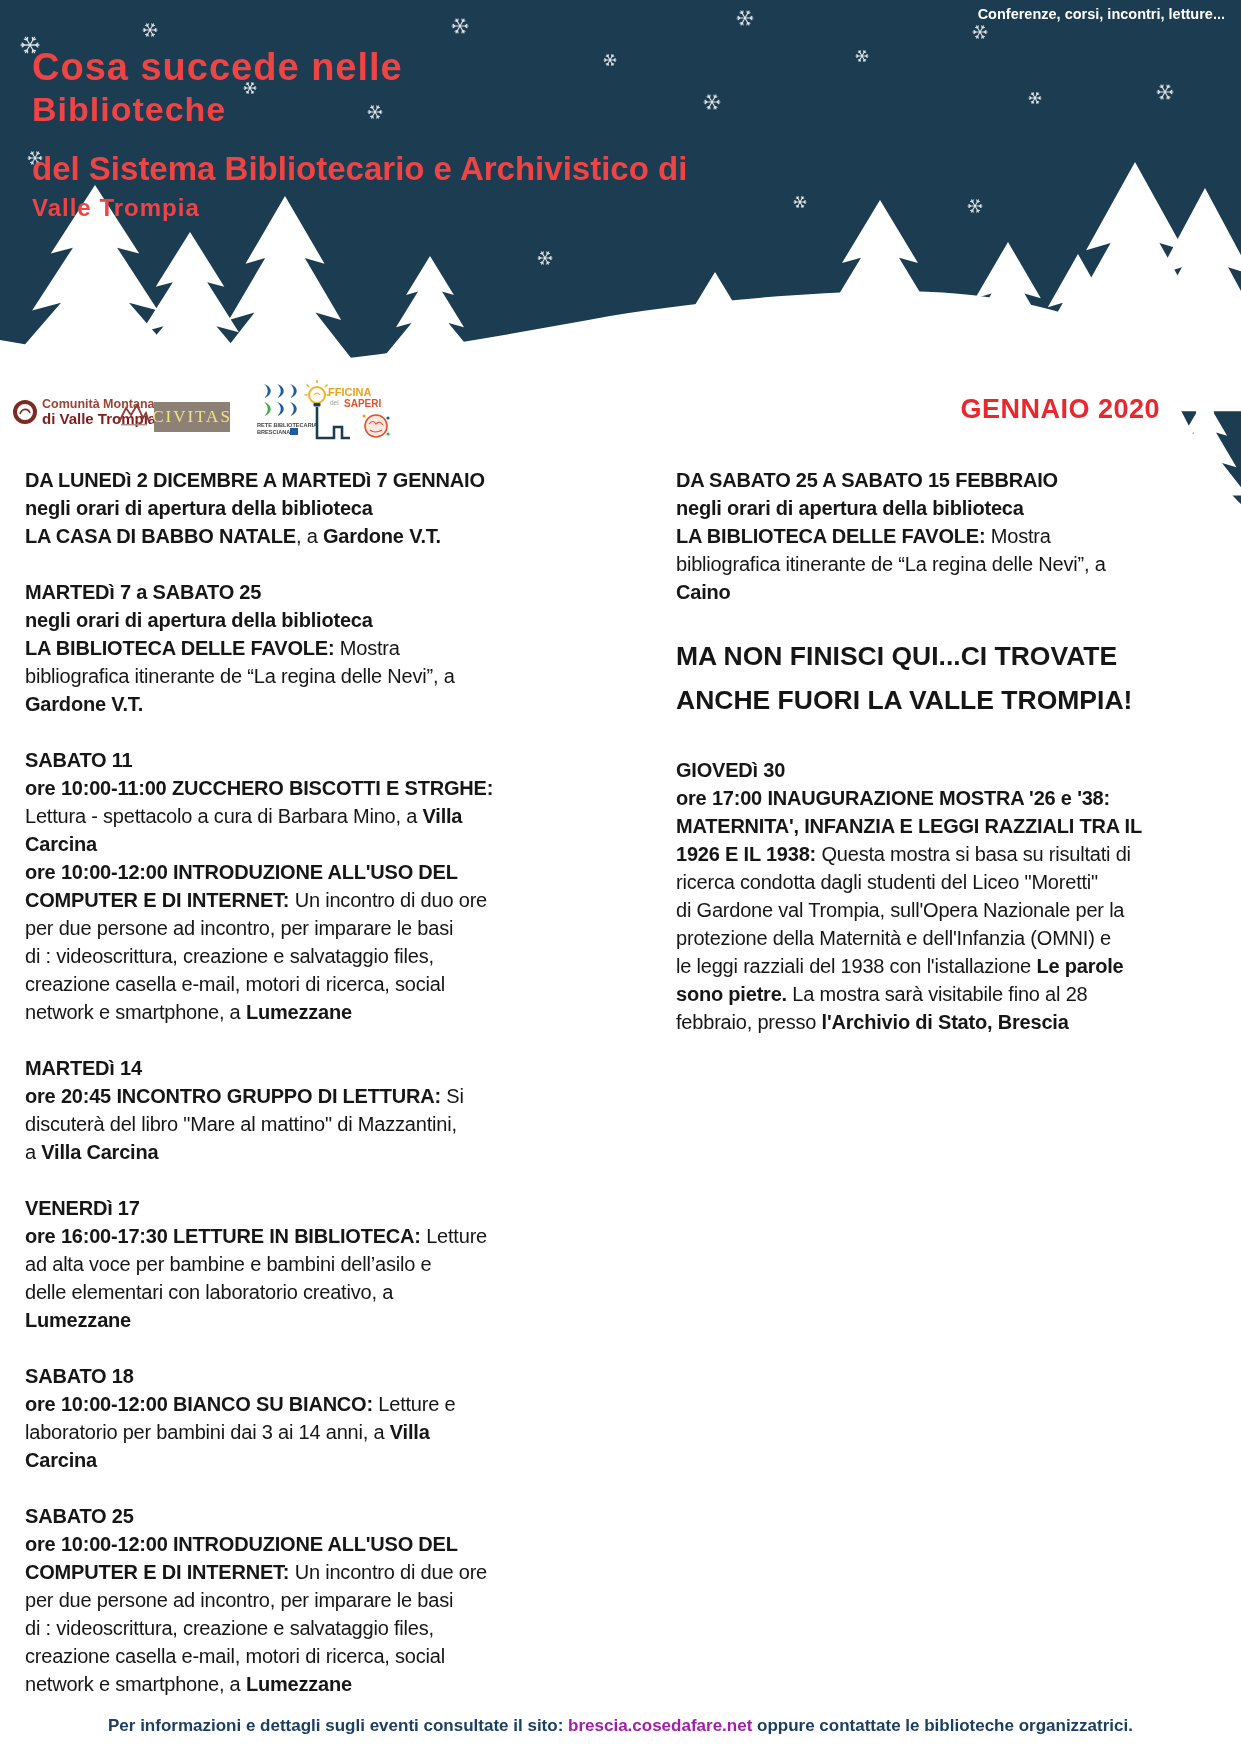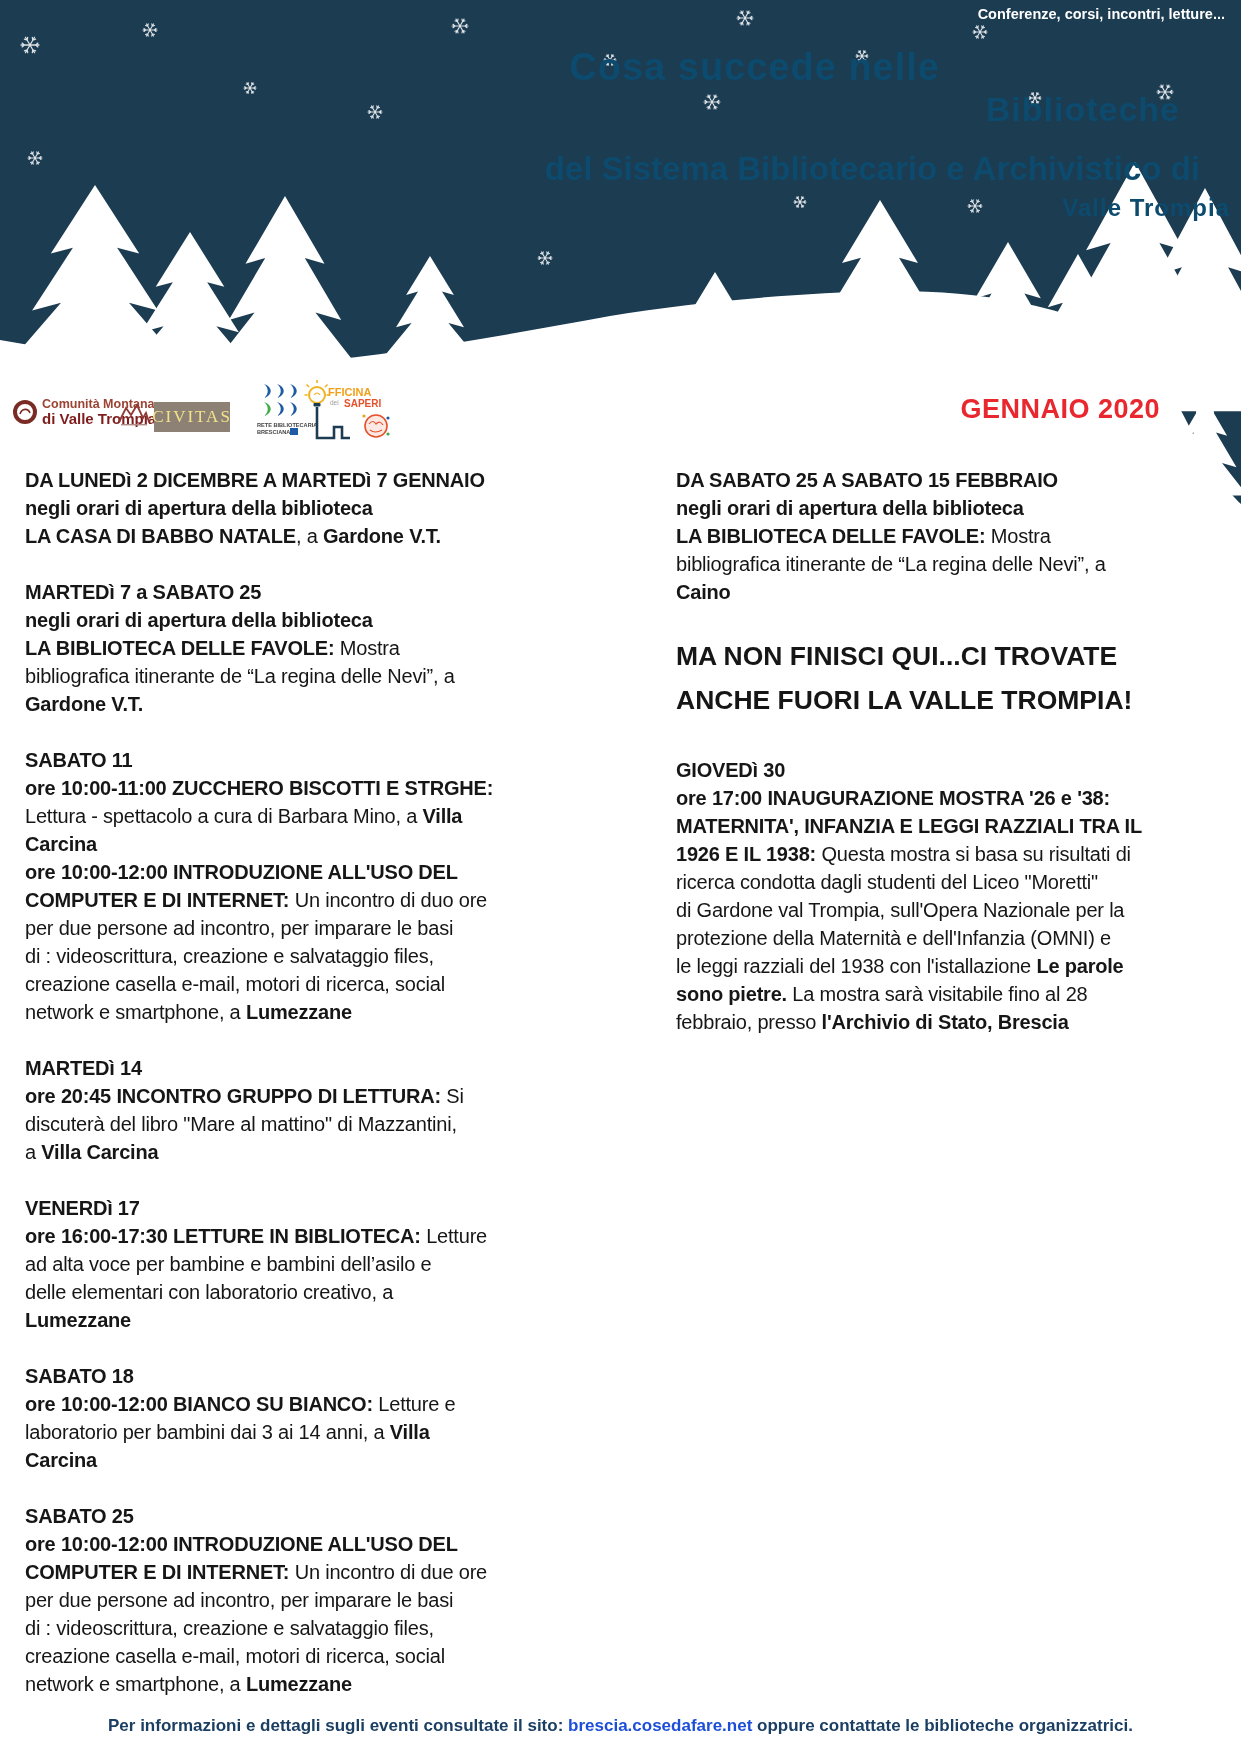--- a/index.html
+++ b/index.html
@@ -1,19 +1,19 @@
 <!DOCTYPE html>
 <html><head>
 <meta charset="utf-8">
 <style>
   html,body{margin:0;padding:0;background:#fff;}
   .page{position:relative;width:1241px;height:1755px;background:#ffffff;overflow:hidden;
         font-family:"Liberation Sans",sans-serif;}
   #header-art{position:absolute;top:0;left:0;z-index:0;pointer-events:none;}
-  .hdr-text{position:absolute;color:#0c4a6e;z-index:2;text-align:right;white-space:nowrap;}
+  .hdr-text{position:absolute;color:#ef4444;z-index:2;text-align:left;white-space:nowrap;margin-left:32px;}
   .tagline{position:absolute;top:6px;right:16px;color:#fff;font-size:14.5px;font-weight:bold;z-index:2;}
   .t1{top:46px;left:0;width:940px;font-size:38px;font-weight:bold;letter-spacing:1px;}
   .t2{top:90px;left:0;width:1180px;font-size:34px;font-weight:bold;letter-spacing:1px;}
   .t3{top:150px;left:0;width:1200px;font-size:33px;font-weight:bold;}
   .t4{top:194px;left:0;width:1230px;font-size:24px;font-weight:bold;letter-spacing:1px;}
   .month{position:absolute;top:394px;right:81px;font-size:27px;font-weight:bold;
          color:#e8272e;letter-spacing:0.5px;z-index:3;}
   
   .logos{position:absolute;left:12px;top:380px;width:400px;height:64px;z-index:3;}
   .logo{position:absolute;}
@@ -31,21 +31,21 @@
   .col{position:absolute;top:466px;font-size:20px;line-height:28px;color:#161616;
        letter-spacing:-0.2px;z-index:2;}
   .col-left{left:25px;width:560px;}
   .col-right{left:676px;width:560px;}
   .col p{margin:0;white-space:nowrap;}
   .col .event{margin-bottom:28px;}
   .col .callout{margin-bottom:34px;}
   .col .callout p{font-size:26.5px;line-height:44px;letter-spacing:0;font-weight:bold;}
   .footer{position:absolute;top:1716px;left:0;width:1241px;text-align:center;
           font-size:17px;font-weight:bold;color:#1b3e63;z-index:2;}
-  .footer .link{color:#1d4ed8;}
+  .footer .link{color:#a21caf;}
 </style>
 </head>
 <body>
 
 <div class="page">
 
   <svg id="header-art" width="1241" height="520" viewBox="0 0 1241 520">
       <rect x="0" y="0" width="1241" height="520" fill="#1c3c52"></rect>
       <path d="M0,0 L9.0,0.0 M5.6,0.0 l2.3,1.9 M5.6,0.0 l2.3,-1.9 M0,0 L4.5,7.8 M2.8,4.8 l-0.5,2.9 M2.8,4.8 l2.8,1.0 M0,0 L-4.5,7.8 M-2.8,4.8 l-2.8,1.0 M-2.8,4.8 l0.5,2.9 M0,0 L-9.0,0.0 M-5.6,0.0 l-2.3,-1.9 M-5.6,0.0 l-2.3,1.9 M0,0 L-4.5,-7.8 M-2.8,-4.8 l0.5,-2.9 M-2.8,-4.8 l-2.8,-1.0 M0,0 L4.5,-7.8 M2.8,-4.8 l2.8,-1.0 M2.8,-4.8 l-0.5,-2.9 " transform="translate(30,45)" stroke="#fff" stroke-width="1.2600000000000002" fill="none" opacity="0.85" stroke-linecap="round"></path>
       <path d="M0,0 L7.0,0.0 M4.3,0.0 l1.8,1.5 M4.3,0.0 l1.8,-1.5 M0,0 L3.5,6.1 M2.2,3.8 l-0.4,2.3 M2.2,3.8 l2.2,0.8 M0,0 L-3.5,6.1 M-2.2,3.8 l-2.2,0.8 M-2.2,3.8 l0.4,2.3 M0,0 L-7.0,0.0 M-4.3,0.0 l-1.8,-1.5 M-4.3,0.0 l-1.8,1.5 M0,0 L-3.5,-6.1 M-2.2,-3.8 l0.4,-2.3 M-2.2,-3.8 l-2.2,-0.8 M0,0 L3.5,-6.1 M2.2,-3.8 l2.2,-0.8 M2.2,-3.8 l-0.4,-2.3 " transform="translate(150,30)" stroke="#fff" stroke-width="1.1" fill="none" opacity="0.85" stroke-linecap="round"></path>

